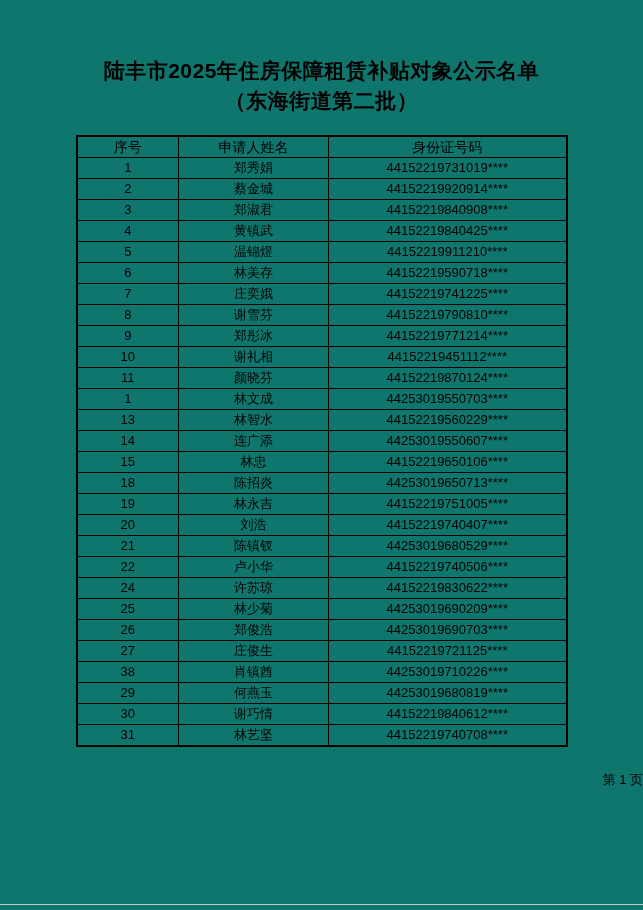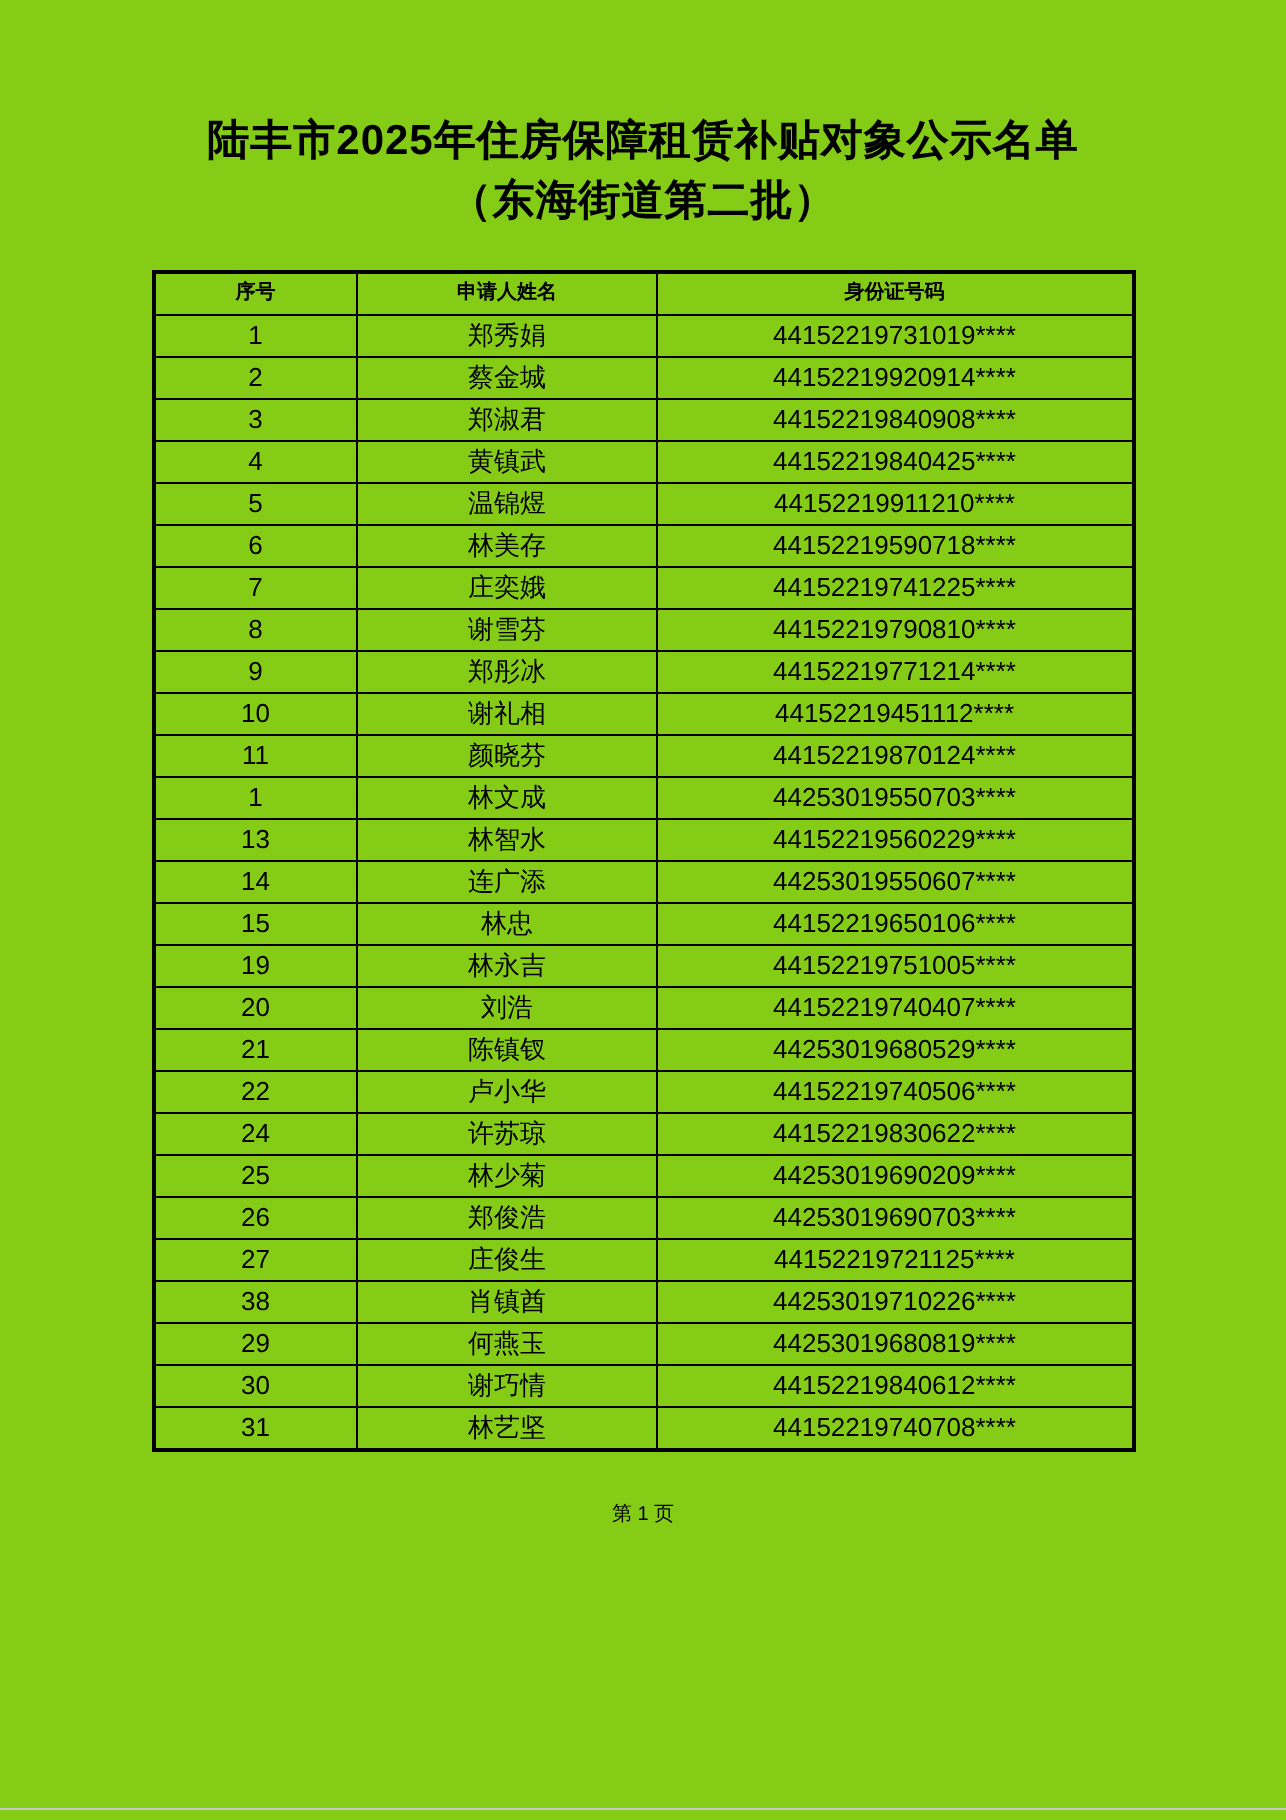--- a/index.html
+++ b/index.html
@@ -4,21 +4,21 @@
 <style>
   html, body {
     margin: 0;
     padding: 0;
     background: #ffffff;
   }
   .page {
     position: relative;
     width: 643px;
     height: 910px;
-    background: #84cc16;
+    background: #0f766e;
     font-family: "Liberation Sans", "DejaVu Sans", sans-serif;
     color: #000000;
     overflow: hidden;
   }
   .title-block {
     padding-top: 56px;
     text-align: center;
   }
   .title-line {
     font-size: 21px;
@@ -38,30 +38,30 @@
     height: 20px;
     padding: 0;
     text-align: center;
     vertical-align: middle;
     font-size: 13px;
     line-height: 20px;
     overflow: hidden;
     white-space: nowrap;
   }
   table.roster th {
-    font-size: 10px;
-    font-weight: bold;
+    font-size: 14px;
+    font-weight: normal;
   }
   col.c-index { width: 102px; }
   col.c-name  { width: 150px; }
   col.c-id    { width: 238px; }
   .footer {
     margin-top: 24px;
-    text-align: center;
-    font-size: 10px;
+    text-align: right;
+    font-size: 13px;
     color: #000000;
   }
   .bottom-divider {
     position: absolute;
     left: 0;
     right: 0;
     top: 904px;
     height: 0;
     border-top: 1px solid #c9c9c9;
   }
@@ -175,20 +175,25 @@
   </tr>
 
   <tr>
     <td>15</td>
     <td>林忠</td>
     <td>44152219650106****</td>
   </tr>
 
 
 
+  <tr>
+    <td>18</td>
+    <td>陈招炎</td>
+    <td>44253019650713****</td>
+  </tr>
 
   <tr>
     <td>19</td>
     <td>林永吉</td>
     <td>44152219751005****</td>
   </tr>
 
   <tr>
     <td>20</td>
     <td>刘浩</td>

